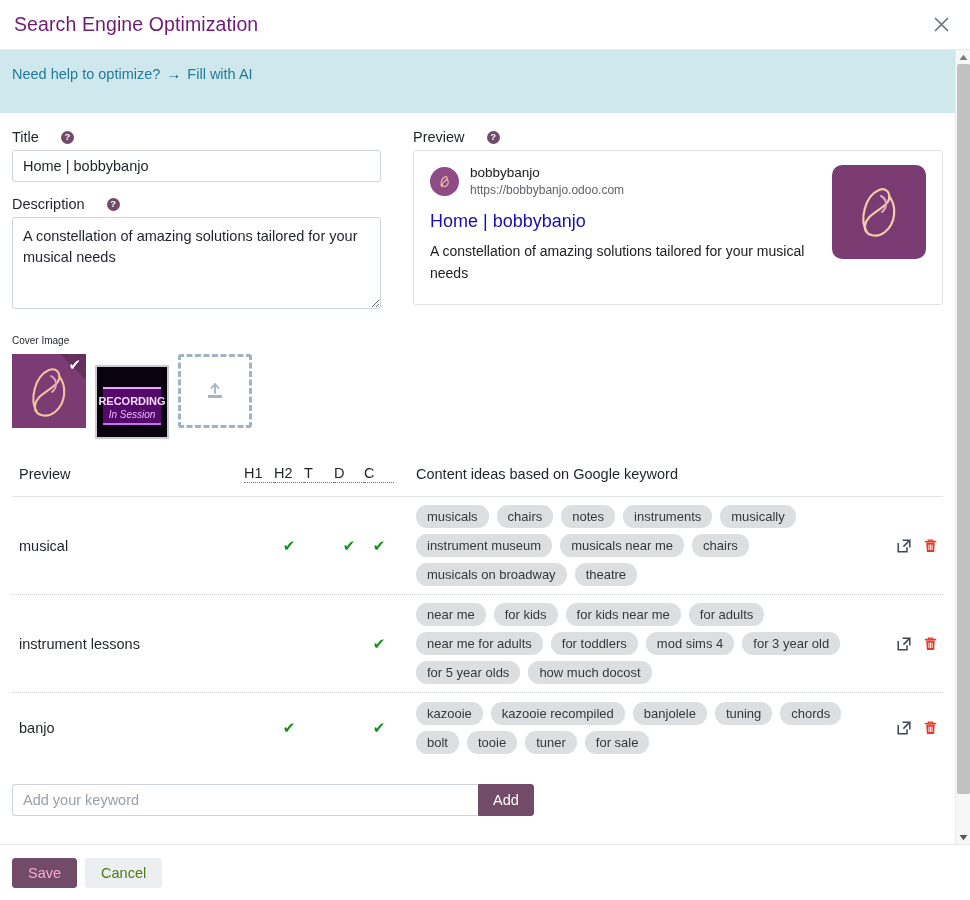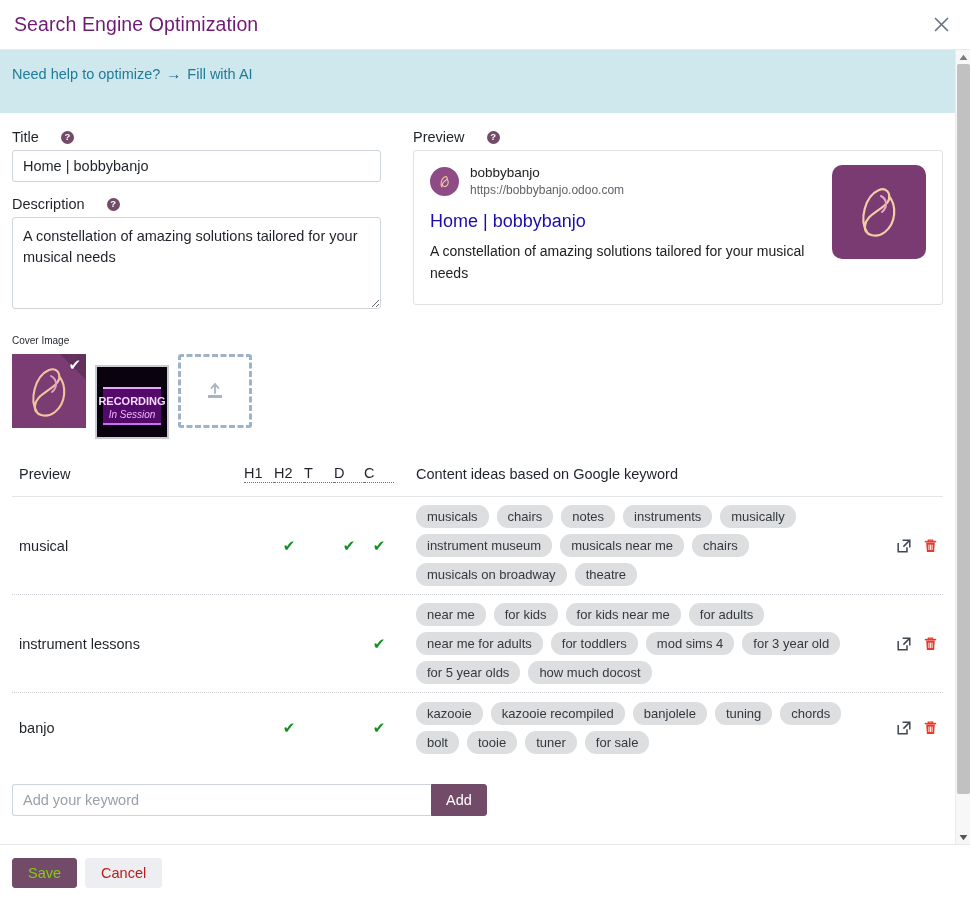--- a/index.html
+++ b/index.html
@@ -254,21 +254,21 @@
     width: 62px; flex: 0 0 62px;
     display: flex; align-items: center; justify-content: flex-end;
     gap: 11px;
     padding-right: 5px;
   }
   .act-icon { cursor: pointer; display: flex; }
 
   
   .add-row { display: flex; margin-top: 22px; }
   .add-input {
-    width: 419px;
+    width: 466px;
     height: 32px;
     border: 1px solid #ced4da;
     border-right: none;
     border-radius: 3px 0 0 3px;
     padding: 0 10px;
     font-size: 14.5px;
     font-family: "Liberation Sans", sans-serif;
     outline: none;
     color: #1f2329;
   }
@@ -323,31 +323,31 @@
     display: flex;
     align-items: center;
     gap: 8px;
     padding: 0 12px;
     border-top: 1px solid #e7e9ed;
     background: #fff;
   }
   .btn-save {
     background: #714b67;
     border: 1px solid #714b67;
-    color: #84cc16;
+    color: #f9a8d4;
     border-radius: 3px;
     font-size: 14.5px;
     font-family: "Liberation Sans", sans-serif;
     padding: 6px 15px;
     cursor: pointer;
   }
   .btn-cancel {
     background: #eceef1;
     border: 1px solid #eceef1;
-    color: #b91c1c;
+    color: #4d7c0f;
     border-radius: 3px;
     font-size: 14.5px;
     font-family: "Liberation Sans", sans-serif;
     padding: 6px 15px;
     cursor: pointer;
   }
 </style>
 </head>
 <body>
 

